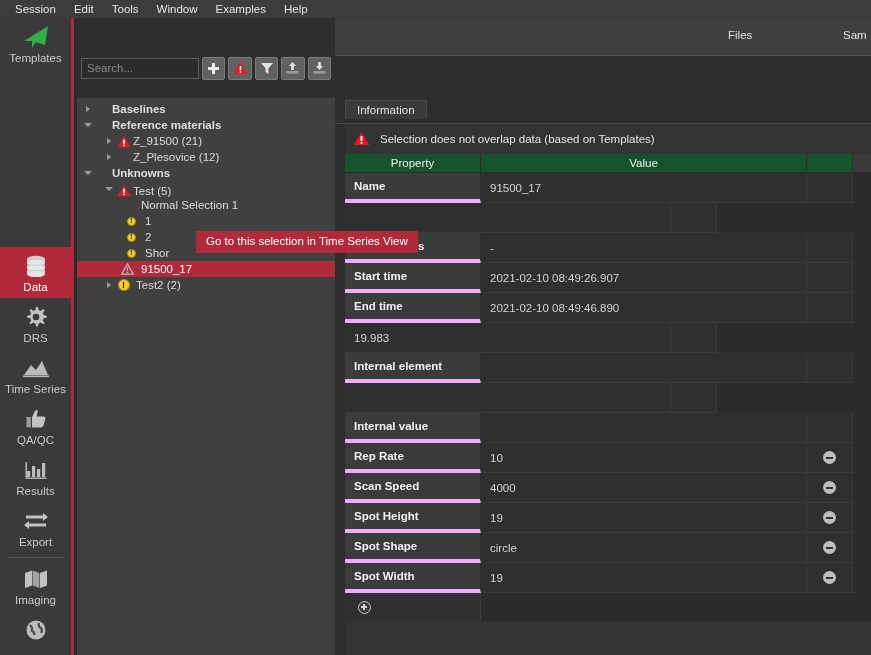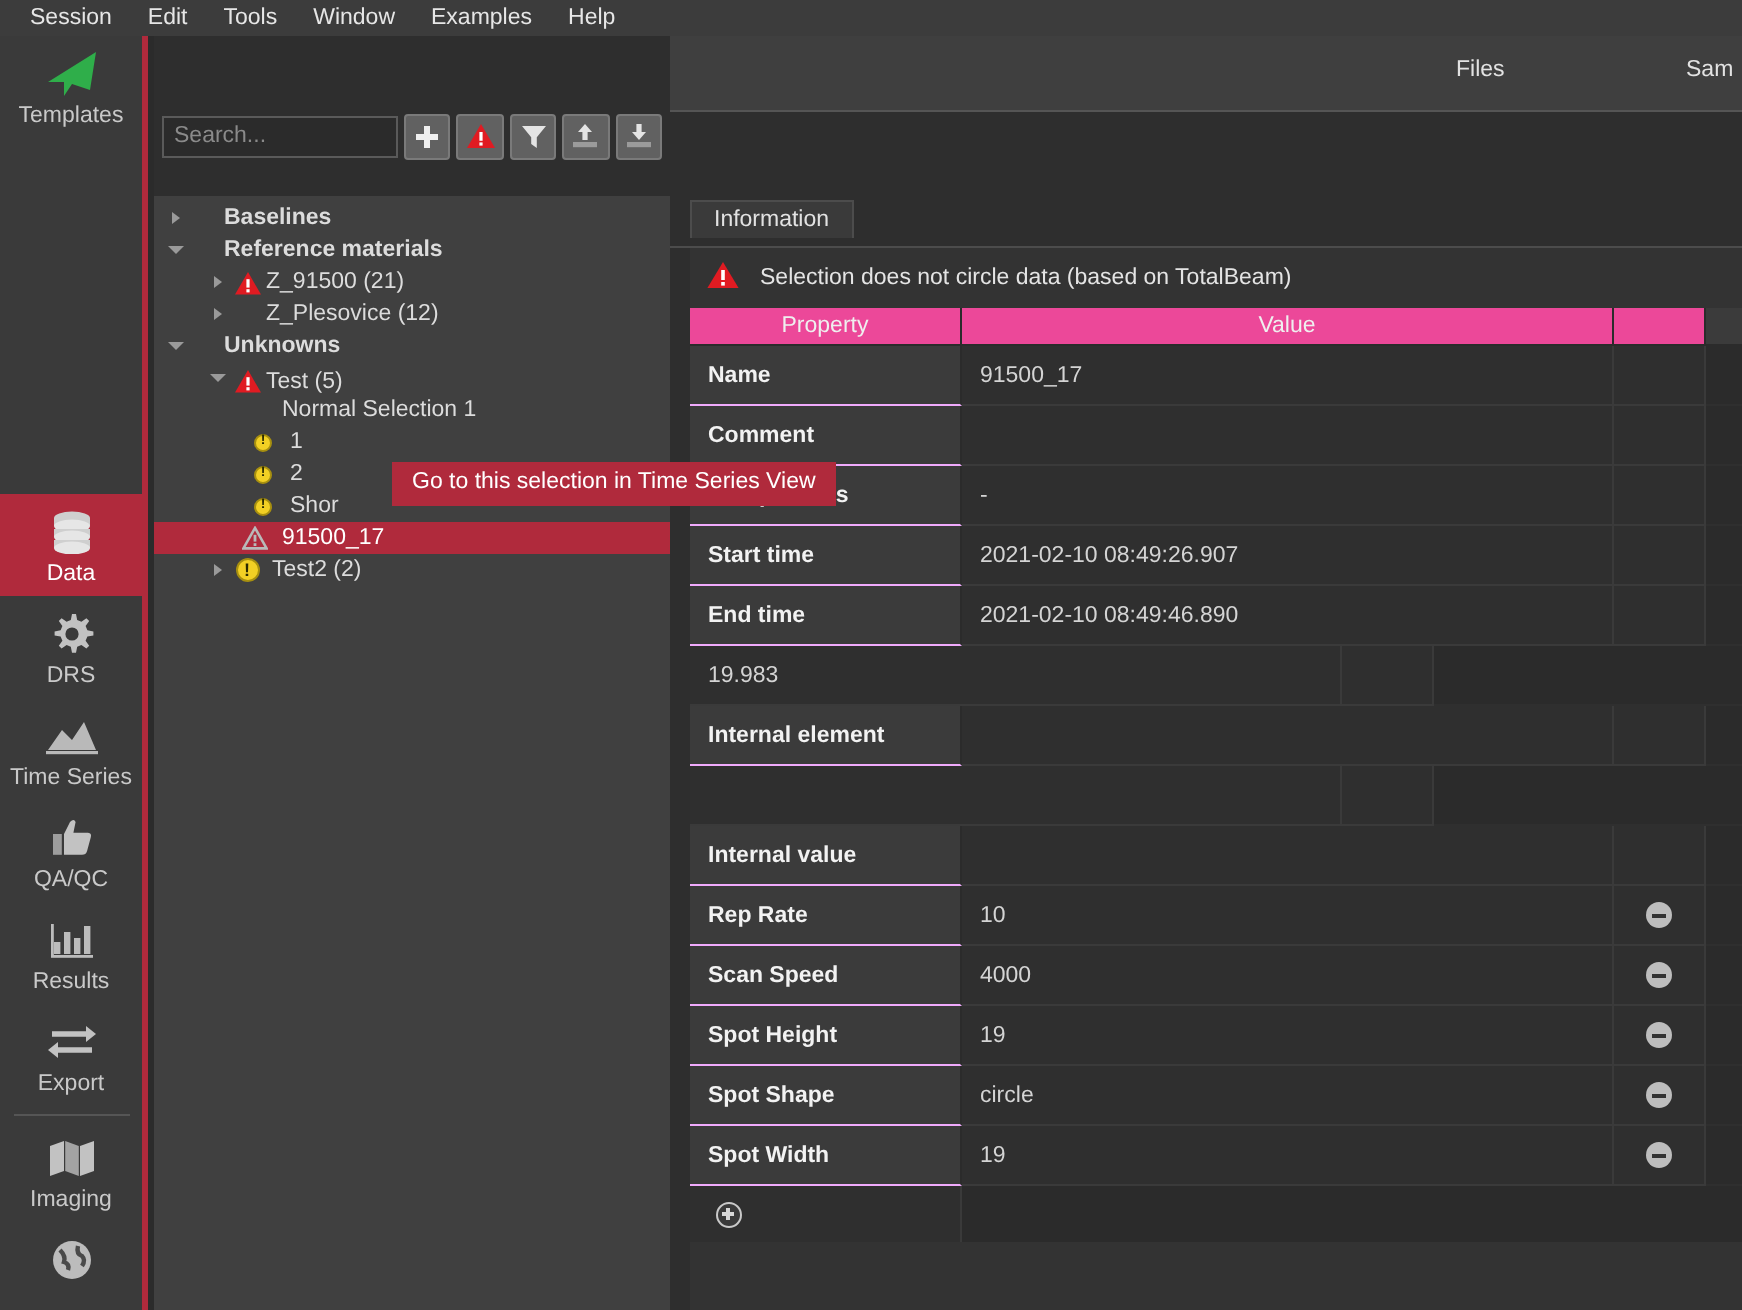--- a/index.html
+++ b/index.html
@@ -138,41 +138,41 @@
   .warnrow {
     position: absolute; left: 0; top: 0; height: 30px; width: 861px;
     display:flex; align-items:center; gap: 10px; padding-left: 8px;
     font-size: 11.5px; color: #e4e4e4;
   }
   .ptable { position:absolute; left:0; top: 30px; width: 861px; }
   .prow { display: flex; height: 30px; }
   .hrow { height: 19px; }
   .c-prop {
     width: 136px; flex: 0 0 136px; background: #3b3b3b;
-    border-right: 1px solid #2b2b2b; border-bottom: 1px solid #f0abfc;
+    border-right: 1px solid #2b2b2b; border-bottom: 4px solid #f0abfc;
     display:flex; align-items:center; padding-left: 9px;
     font-size: 11.5px; font-weight: bold; color: #f2f2f2;
   }
   .c-val {
     width: 326px; flex: 0 0 326px; background: #2f2f2f;
     border-right: 1px solid #3a3a3a; border-bottom: 1px solid #3a3a3a;
     display:flex; align-items:center; padding-left: 9px;
     font-size: 11.5px; color: #d4d4d4;
   }
   .c-act {
     width: 46px; flex: 0 0 46px; background: #2f2f2f;
     border-right: 1px solid #3a3a3a; border-bottom: 1px solid #3a3a3a;
     display:flex; align-items:center; justify-content:center;
   }
   .c-end {
     flex: 1 1 auto; background: #2b2b2b;
     border-bottom: 1px solid #2f2f2f;
   }
   .hrow .c-prop, .hrow .c-val, .hrow .c-act {
-    background: #ec4899; font-weight: normal; color: #efefef;
+    background: #14532d; font-weight: normal; color: #efefef;
     justify-content: center; padding-left: 0;
     border-bottom: 1px solid #2b2b2b; border-right: 1px solid #2b2b2b;
   }
   .hrow .c-end { background: #3b3b3b; border-bottom: 1px solid #2b2b2b; }
   .minus-btn {
     width: 13px; height: 13px; border-radius: 50%; background: #bdbdbd;
     display:flex; align-items:center; justify-content:center;
   }
   .minus-btn::after { content:""; width: 7px; height: 2px; background: #333; display:block; }
   .addrow {
@@ -476,41 +476,40 @@
     <div class="panelbody">
 
       <div class="warnrow">
         <span>
           <svg width="17" height="15" viewBox="0 0 17 15">
               <polygon points="8.5,1 16.3,14 .7,14" fill="#e01b22"></polygon>
               <rect x="7.6" y="5" width="1.8" height="5" fill="#fff"></rect>
               <rect x="7.6" y="11" width="1.8" height="1.8" fill="#fff"></rect>
             </svg>
         </span>
-        <span>Selection does not circle data (based on TotalBeam)</span>
+        <span>Selection does not overlap data (based on Templates)</span>
       </div>
 
       <div class="ptable">
 
         <div class="prow hrow">
           <div class="c-prop">Property</div>
           <div class="c-val">Value</div>
           <div class="c-act"></div>
           <div class="c-end"></div>
         </div>
 
         <div class="prow">
           <div class="c-prop">Name</div>
           <div class="c-val">91500_17</div>
           <div class="c-act"></div>
           <div class="c-end"></div>
         </div>
 
         <div class="prow">
-          <div class="c-prop">Comment</div>
           <div class="c-val"></div>
           <div class="c-act"></div>
           <div class="c-end"></div>
         </div>
 
         <div class="prow">
           <div class="c-prop">Components</div>
           <div class="c-val">-</div>
           <div class="c-act"></div>
           <div class="c-end"></div>

